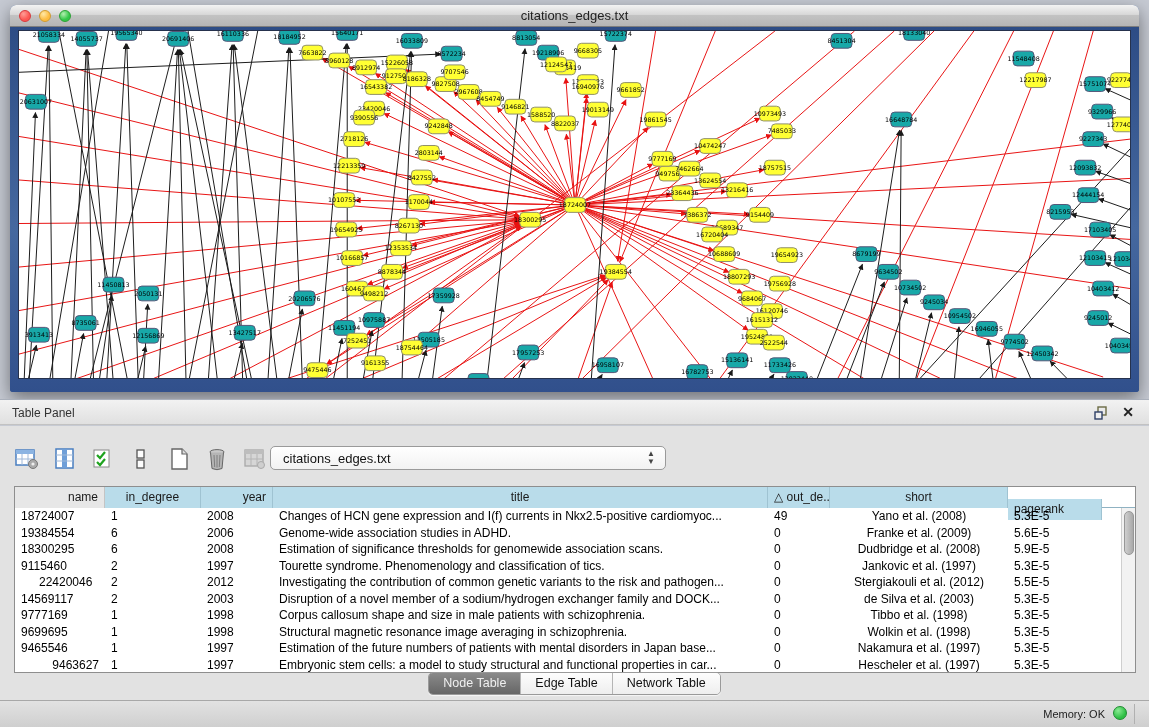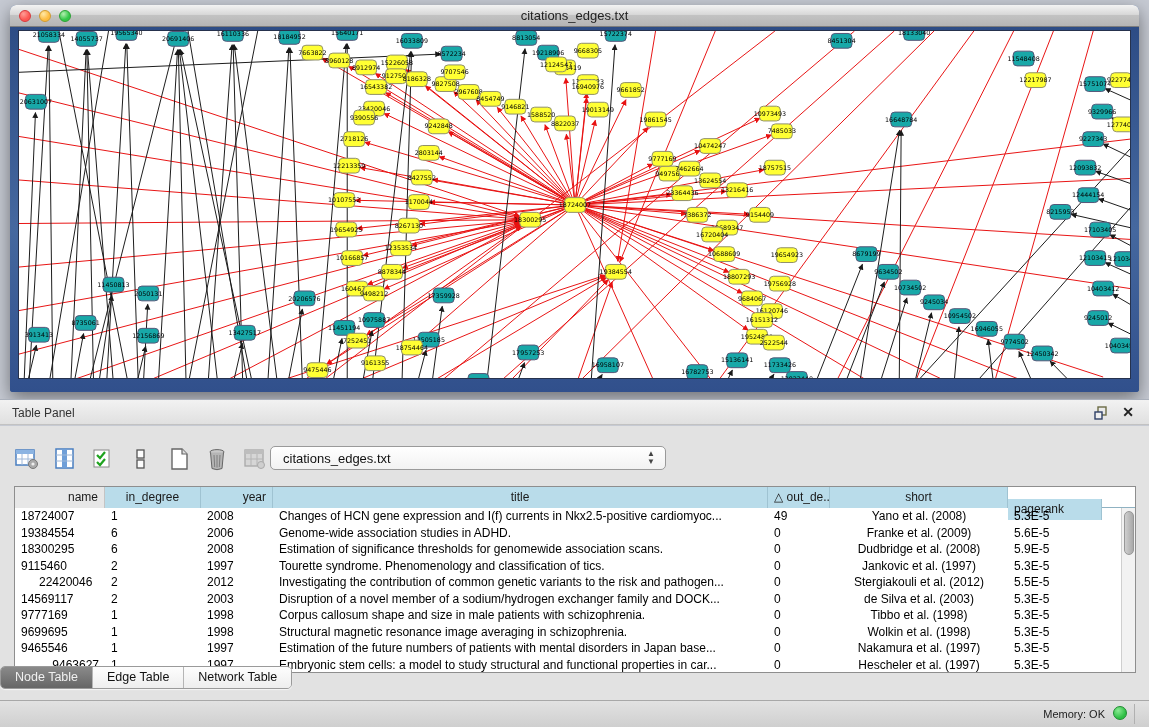--- a/index.html
+++ b/index.html
@@ -59,21 +59,21 @@
   #table-body { position:absolute; left:0; top:21px; right:14px; bottom:0; overflow:hidden; }
   .trow { display:flex; height:16.5px; }
   .tcell { font-size:12px; color:#000; padding:1px 6px 0 6px; overflow:hidden;
     white-space:nowrap; }
   #vscroll { position:absolute; right:0; top:21px; width:14px; bottom:0;
     background:#f2f2f2; border-left:1px solid #cfcfcf; }
   #vthumb { position:absolute; left:1.5px; top:3px; width:10px; height:44px;
     border-radius:5px; background:linear-gradient(90deg,#cfcfcf,#a9a9a9);
     border:1px solid #979797; }
 
-  #tabs { position:absolute; left:0; right:0; top:240px; display:flex; }
+  #tabs { position:absolute; left:0; right:0; top:246px; display:flex; justify-content:center; }
   .tabset { display:flex; border:1px solid #9a9a9a; border-radius:5px; overflow:hidden;
     box-shadow:0 1px 1px rgba(255,255,255,.7); }
   .tab { font-size:12.5px; padding:3px 14px 4px 14px;
     background:linear-gradient(180deg,#fdfdfd,#eeeeee); color:#111;
     border-right:1px solid #b5b5b5; }
   .tab:last-child { border-right:none; }
   .tab.active { background:linear-gradient(180deg,#8a8a8a,#666666); color:#f0f0f0; }
 
   
   #status-bar { position:absolute; left:0; top:700px; width:1149px; height:27px;

